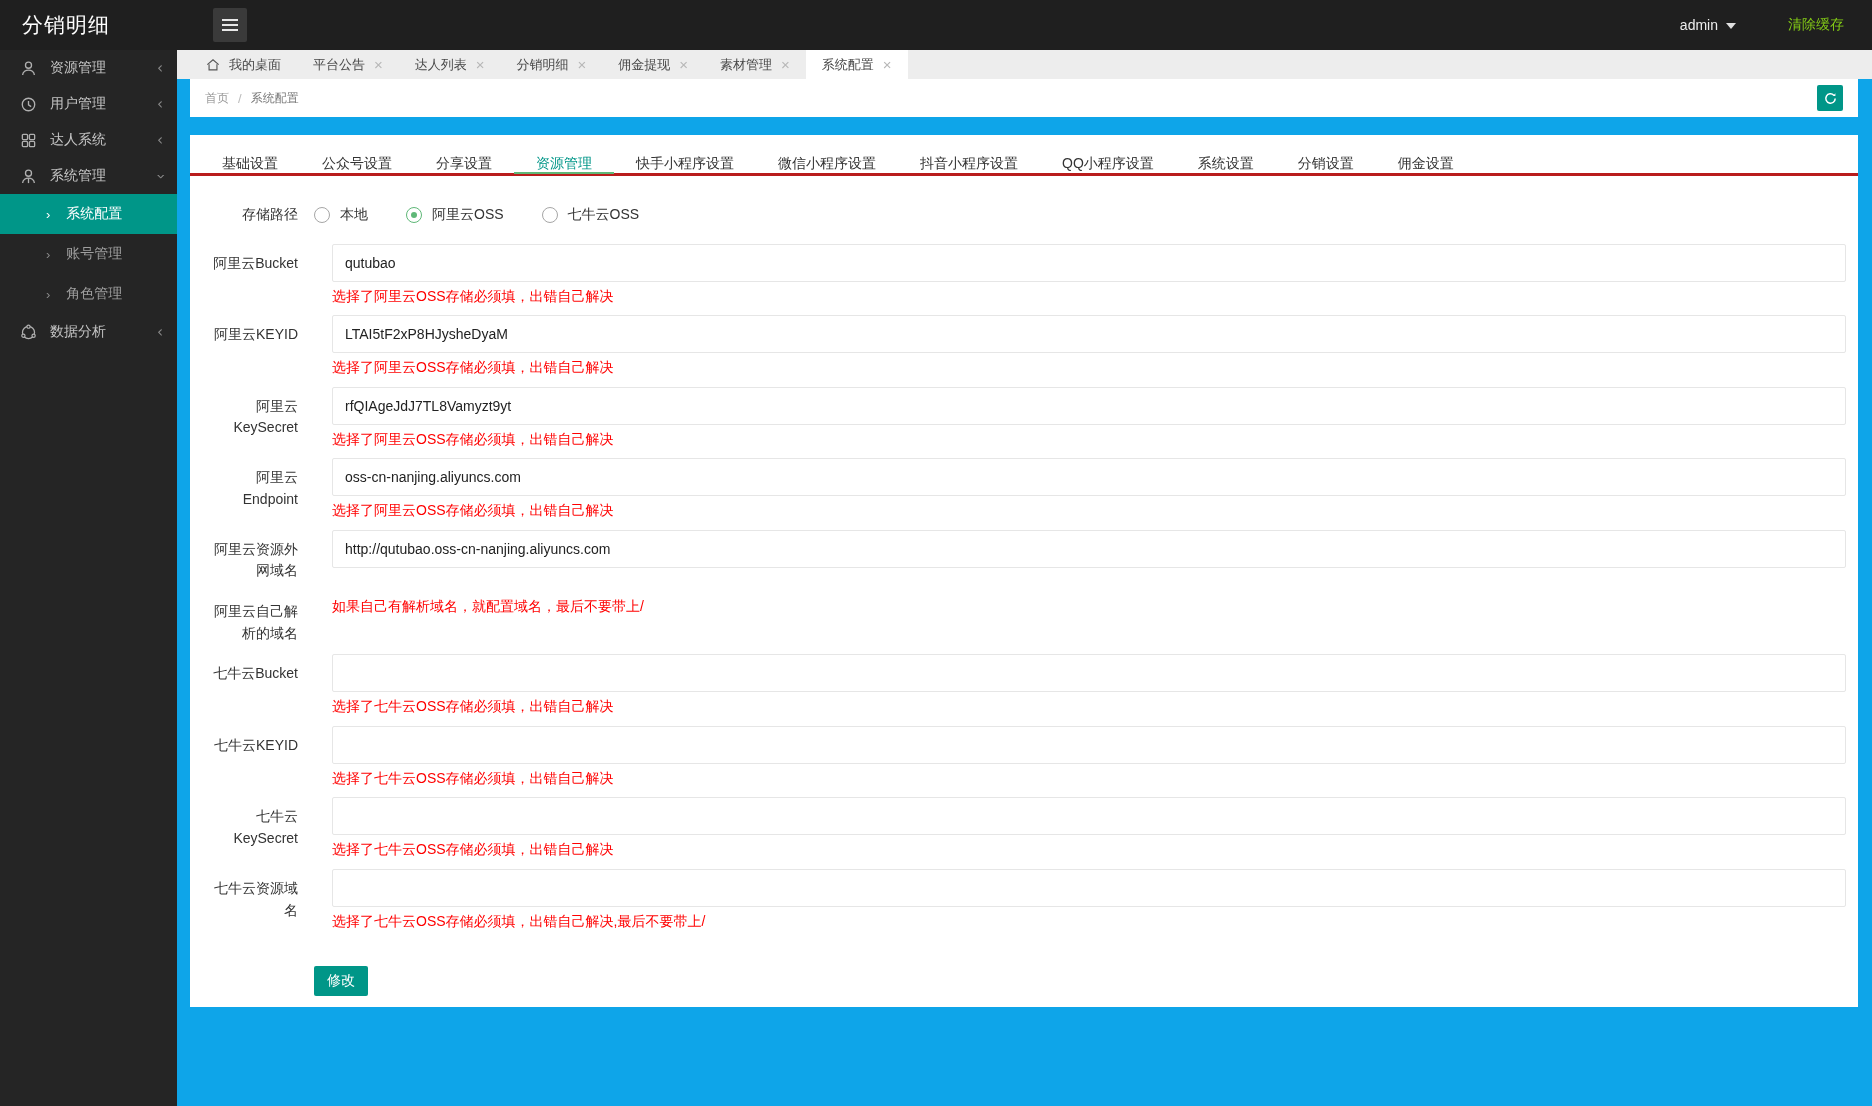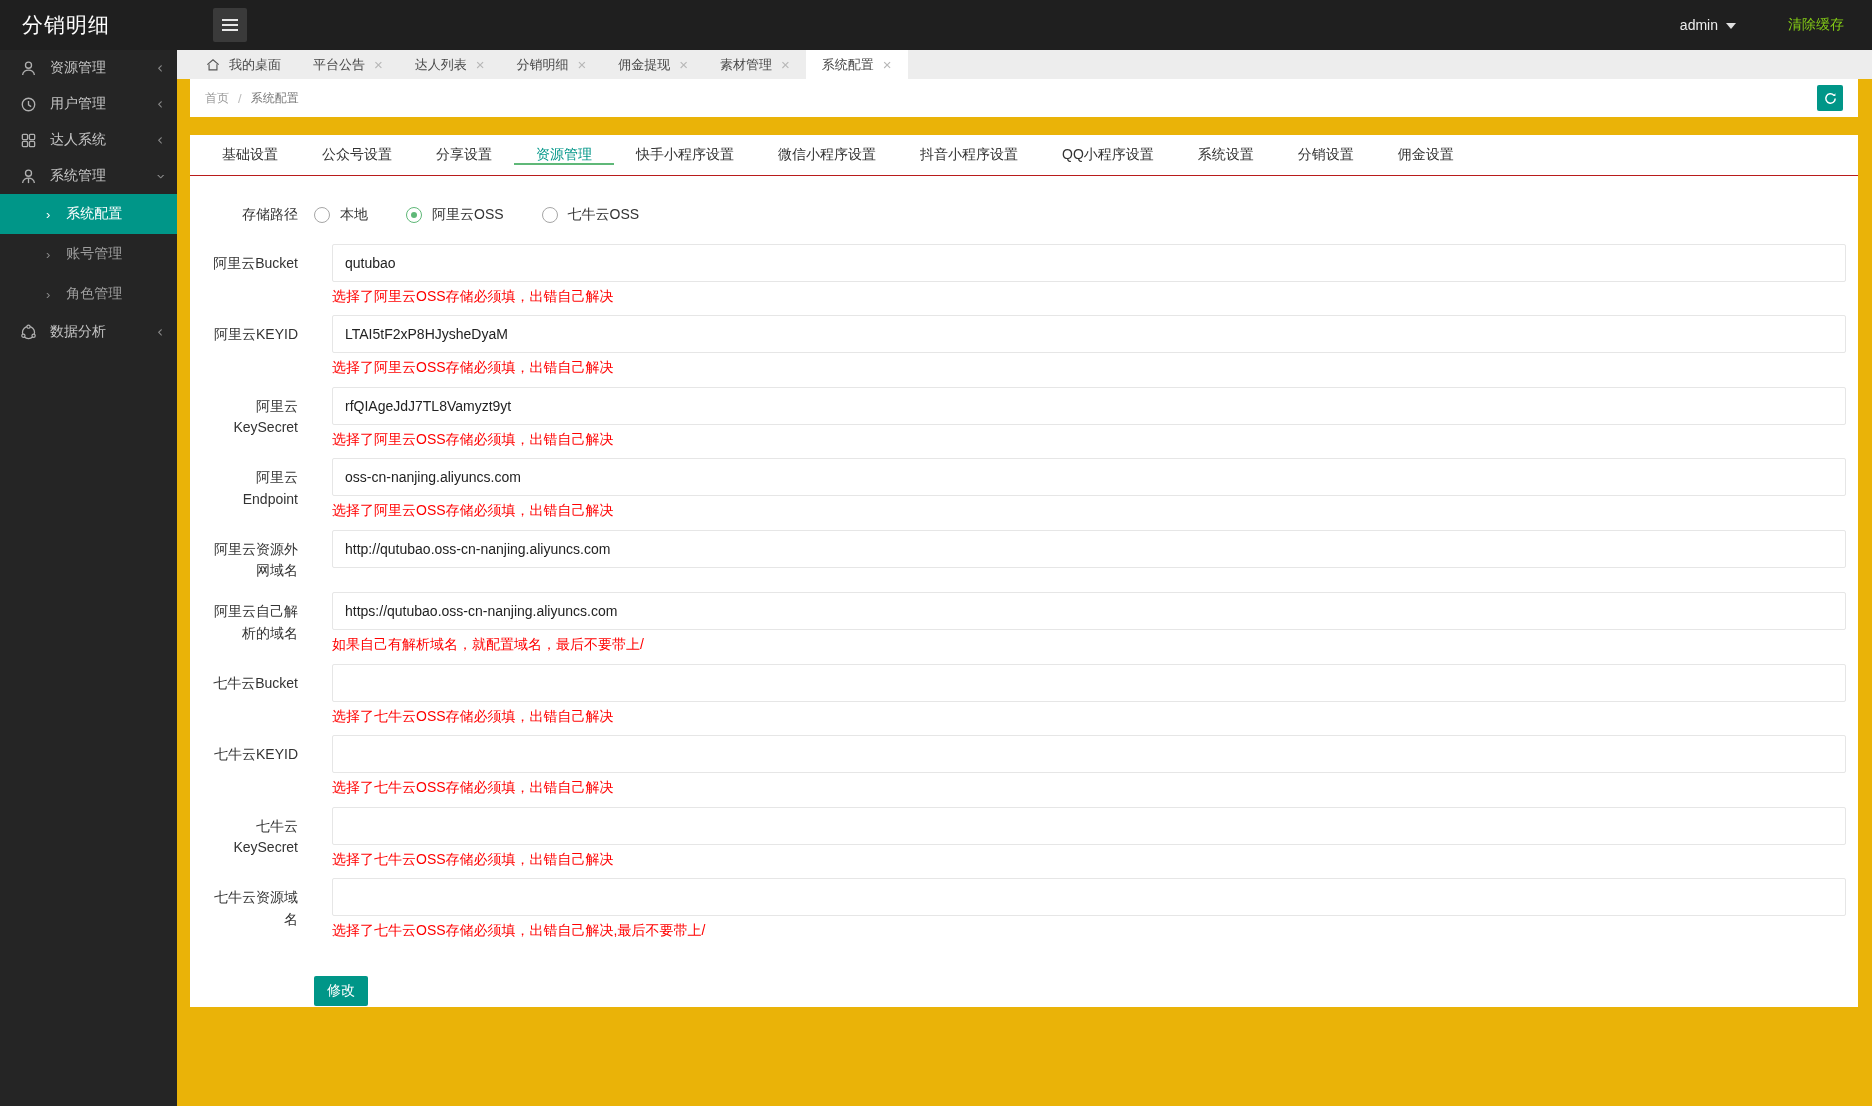--- a/index.html
+++ b/index.html
@@ -29,42 +29,42 @@
   .side-item .s-label { flex:1; }
   .chev { color:#8a8a8a; font-size:15px; font-family:"DejaVu Sans",sans-serif; line-height:1; }
   .chev.down { display:inline-block; transform:rotate(90deg); }
   .side-sub { height:40px; display:flex; align-items:center; padding-left:46px;
     color:#9f9f9f; font-size:14px; cursor:pointer; }
   .side-sub .arrow { color:#8a8a8a; margin-right:16px; font-size:13px; }
   .side-sub.active { background:#009688; color:#fff; }
   .side-sub.active .arrow { color:#fff; }
 
   
-  .main { position:absolute; left:177px; top:50px; right:0; bottom:0; background:#eab308; }
+  .main { position:absolute; left:177px; top:50px; right:0; bottom:0; background:#0ea5e9; }
 
   
   .tabstrip { height:29px; background:#ededed; display:flex; align-items:stretch; padding-left:13px; }
   .ttab { display:flex; align-items:center; gap:9px; padding:0 16px; font-size:13px;
     color:#484848; cursor:pointer; white-space:nowrap; }
   .ttab.active { background:#fff; }
   .ttab .t-close { color:#b7b7b7; font-size:15px; line-height:1; cursor:pointer; }
   .home-ic { width:14px; height:14px; display:flex; }
 
   
   .crumbbar { margin:0 14px 0 13px; height:38px; background:#fff; display:flex;
     align-items:center; padding:0 15px; }
   .crumb { color:#999; font-size:12px; cursor:pointer; }
   .crumb.current { color:#777; cursor:default; }
   .crumb-sep { color:#bbb; margin:0 9px; font-size:13px; }
   .refresh-btn { margin-left:auto; width:26px; height:26px; background:#009688; border:none;
     border-radius:2px; display:flex; align-items:center; justify-content:center; cursor:pointer; }
 
   
   .card { margin:18px 14px 0 13px; height:872px; background:#fff; overflow:hidden; }
-  .stabs { display:flex; align-items:center; height:41px; border-bottom:1px solid #b91c1c; padding:0 10px; }
+  .stabs { display:flex; align-items:flex-end; height:41px; border-bottom:3px solid #b91c1c; padding:0 10px; }
   .stab { position:relative; display:flex; align-items:center; padding:0 22px; font-size:14px;
     color:#333; cursor:pointer; white-space:nowrap; }
   .stab.active { color:#009688; }
   .stab.active::after { content:""; position:absolute; left:0; right:0; bottom:-1px; height:2px; background:#5FB878; }
 
   
   .form { padding-top:24px; }
   .frow { display:flex; margin-bottom:10px;gap:18px; }
   .flabel { width:96px; margin-left:12px; flex:none; text-align:right; padding-top:9px;
     color:#333; font-size:14px; line-height:1.55; word-break:break-word; }
@@ -307,21 +307,20 @@
       <div class="frow">
         <div class="flabel">阿里云资源外网域名</div>
         <div class="fbody">
           <input type="text" value="http://qutubao.oss-cn-nanjing.aliyuncs.com" style="">
         </div>
       </div>
 
       <div class="frow">
         <div class="flabel">阿里云自己解析的域名</div>
         <div class="fbody">
-          <input type="text" value="https://qutubao.oss-cn-nanjing.aliyuncs.com" style="">
           <div class="hint">如果自己有解析域名，就配置域名，最后不要带上/</div>
         </div>
       </div>
 
       <div class="frow">
         <div class="flabel">七牛云Bucket</div>
         <div class="fbody">
           <input type="text" value="" style="">
           <div class="hint">选择了七牛云OSS存储必须填，出错自己解决</div>
         </div>

